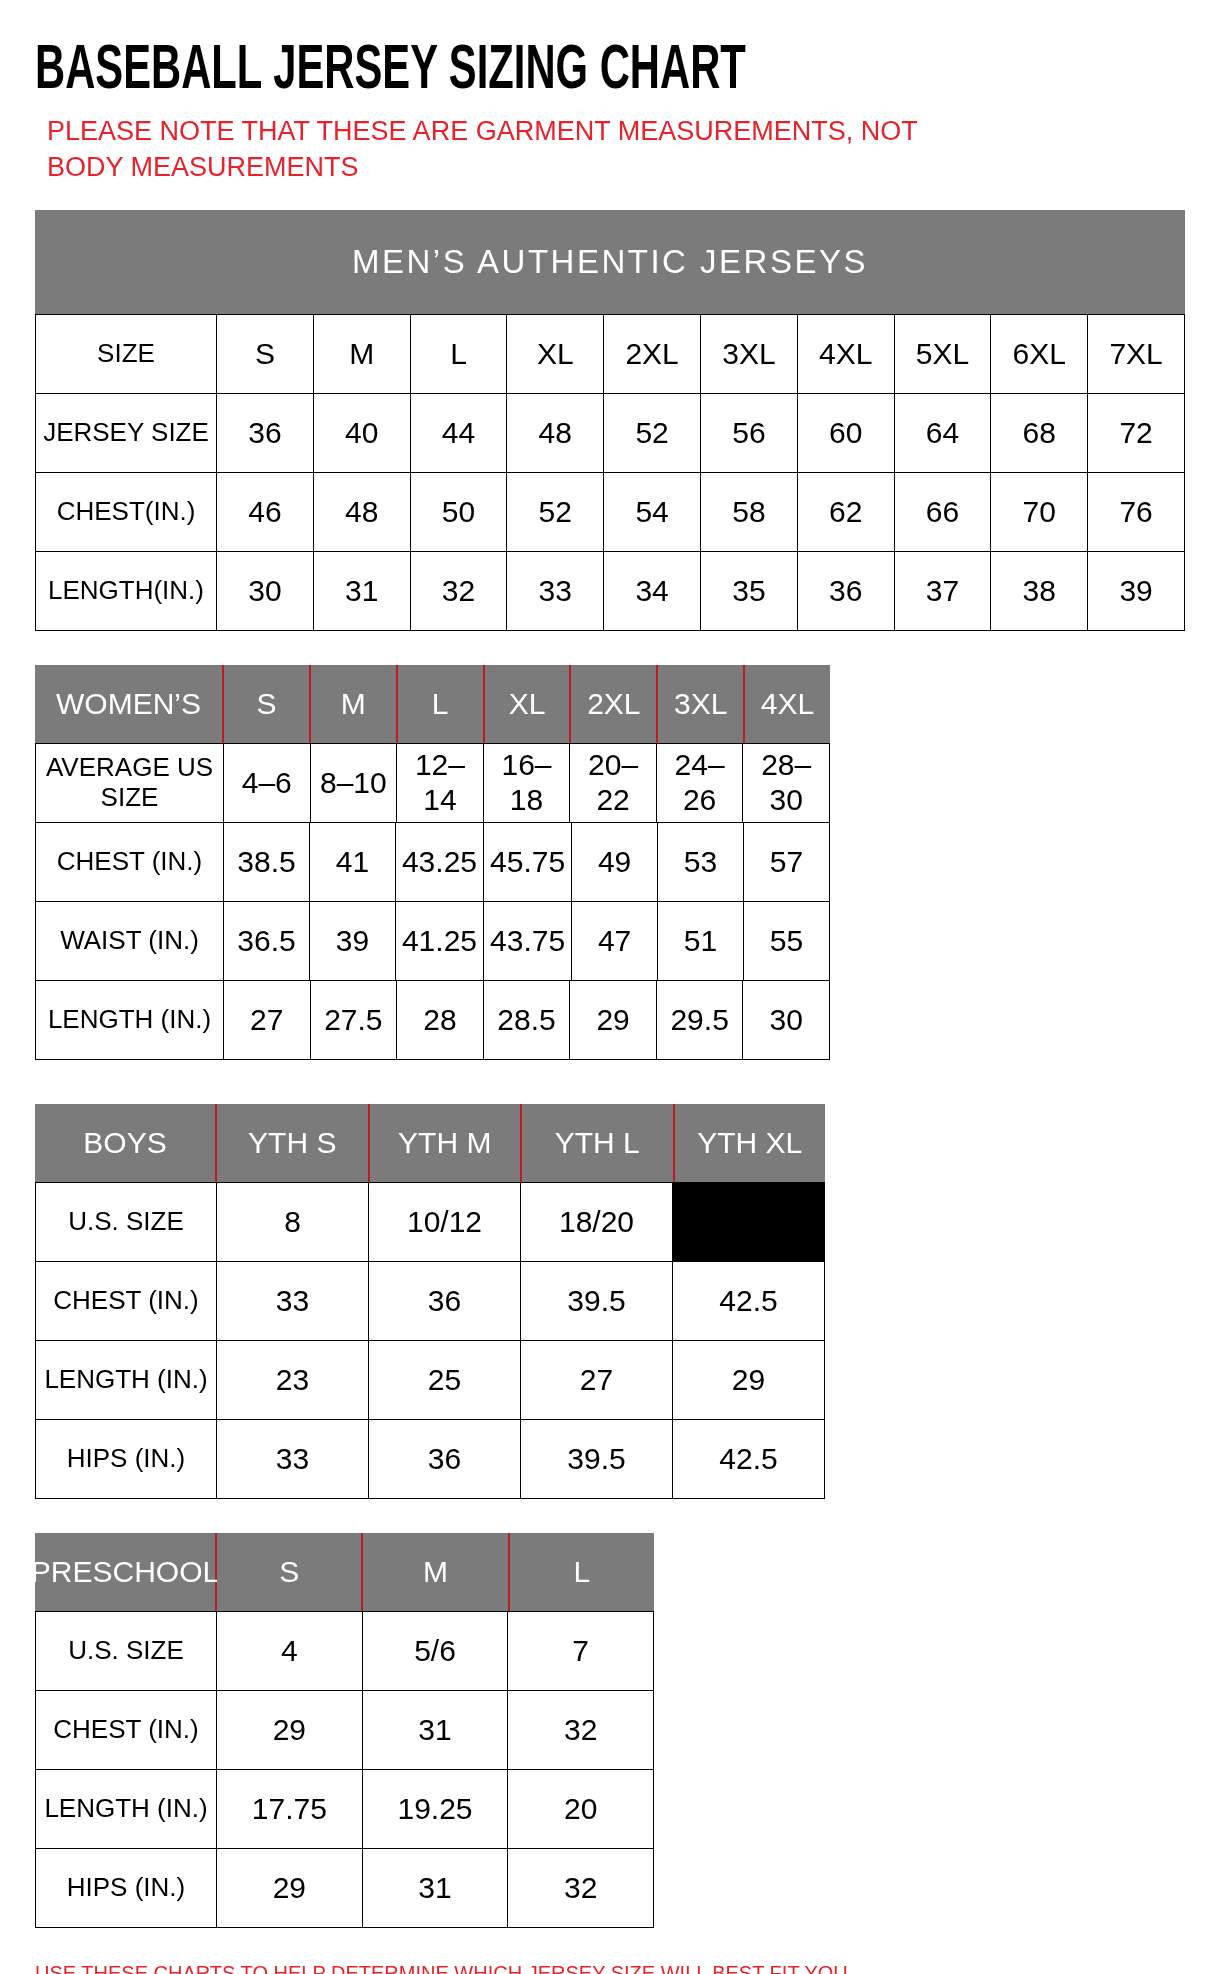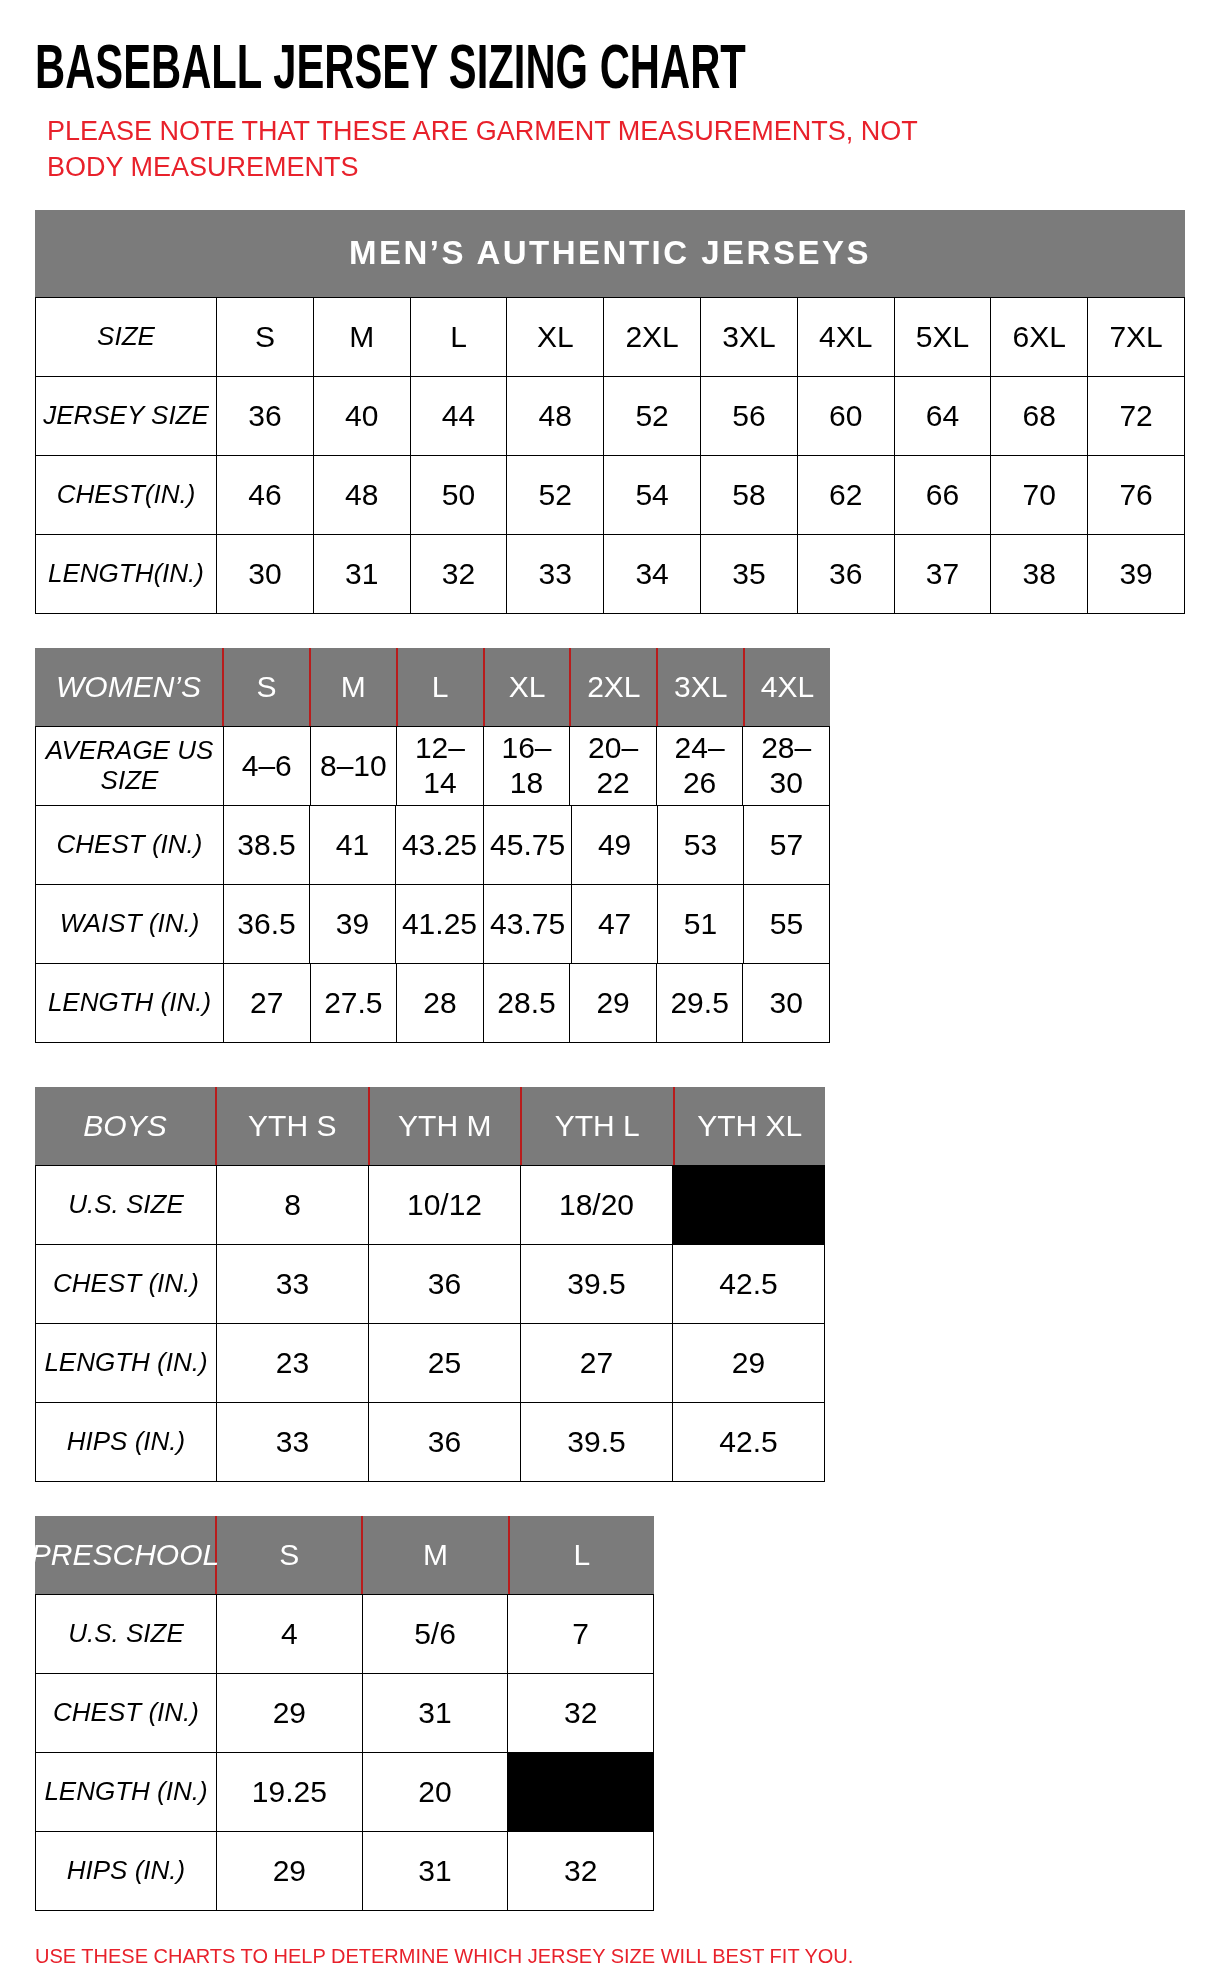--- a/index.html
+++ b/index.html
@@ -27,29 +27,28 @@
     color: var(--red, #e8212b);
     font-size: 27px;
     line-height: 1.35;
     max-width: 920px;
     margin: 4px 0 24px 12px;
   }
 
   .tbl { margin-bottom: 34px; }
 
   .banner {
-    height: 87px;
+    height: 104px;
     background: var(--gray, #7b7b7b);
     color: #fff;
     display: flex;
     align-items: center;
     justify-content: center;
     font-size: 33px;
     letter-spacing: 2.5px;
-    font-weight: bold;
   }
 
   .trow {
     display: grid;
     grid-template-columns: var(--labelw, 180px) repeat(var(--cols, 4), 1fr);
   }
   .trow.head { gap: 2px; background: #b91c1c; }
   .trow.head .cell {
     background: var(--gray, #7b7b7b);
     color: #fff;
@@ -68,21 +67,21 @@
     background: #fff;
     min-height: 78px;
     display: flex;
     align-items: center;
     justify-content: center;
     text-align: center;
     font-size: 30px;
     line-height: 1.15;
     padding: 4px 6px;
   }
-  .cell.label { font-size: 26px; font-style: italic; }
+  .cell.label { font-size: 26px; }
 
   .footer {
     color: var(--red, #e8212b);
     font-size: 20px;
     margin-top: 6px;
     white-space: nowrap;
   }
 </style>
 </head>
 <body>
@@ -260,20 +259,21 @@
           <div class="cell value">7</div>
         </div>
         <div class="trow">
           <div class="cell label">CHEST (IN.)</div>
           <div class="cell value">29</div>
           <div class="cell value">31</div>
           <div class="cell value">32</div>
         </div>
         <div class="trow">
           <div class="cell label">LENGTH (IN.)</div>
+          <div class="cell value">17.75</div>
           <div class="cell value">19.25</div>
           <div class="cell value">20</div>
         </div>
         <div class="trow">
           <div class="cell label">HIPS (IN.)</div>
           <div class="cell value">29</div>
           <div class="cell value">31</div>
           <div class="cell value">32</div>
         </div>
       </div>

